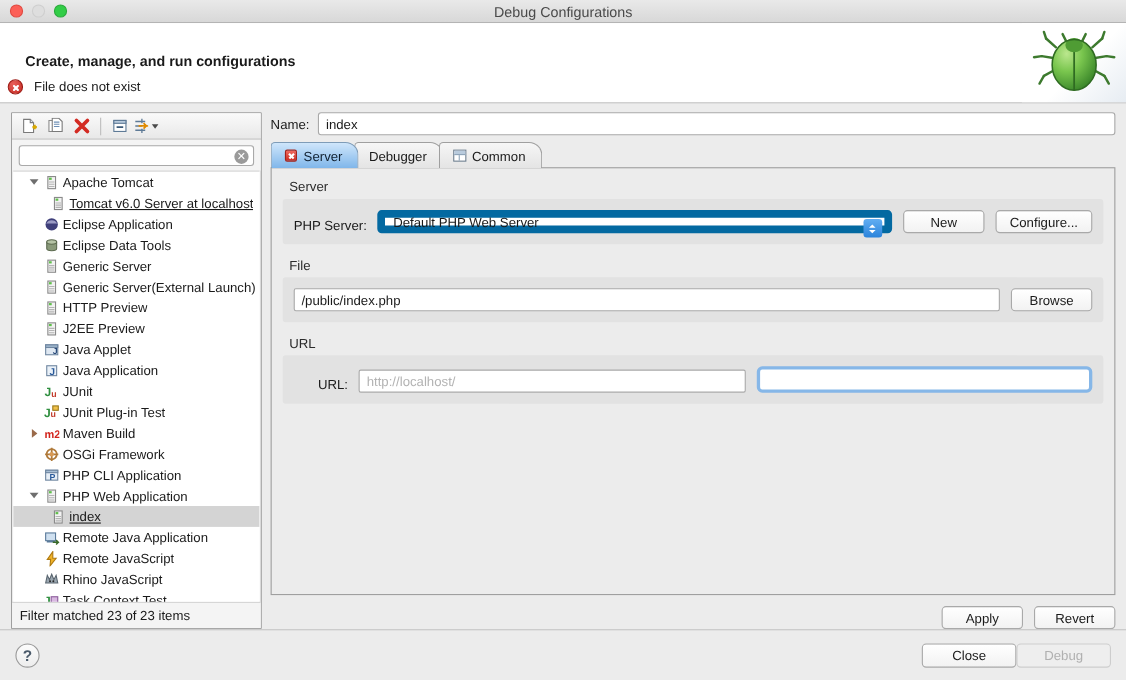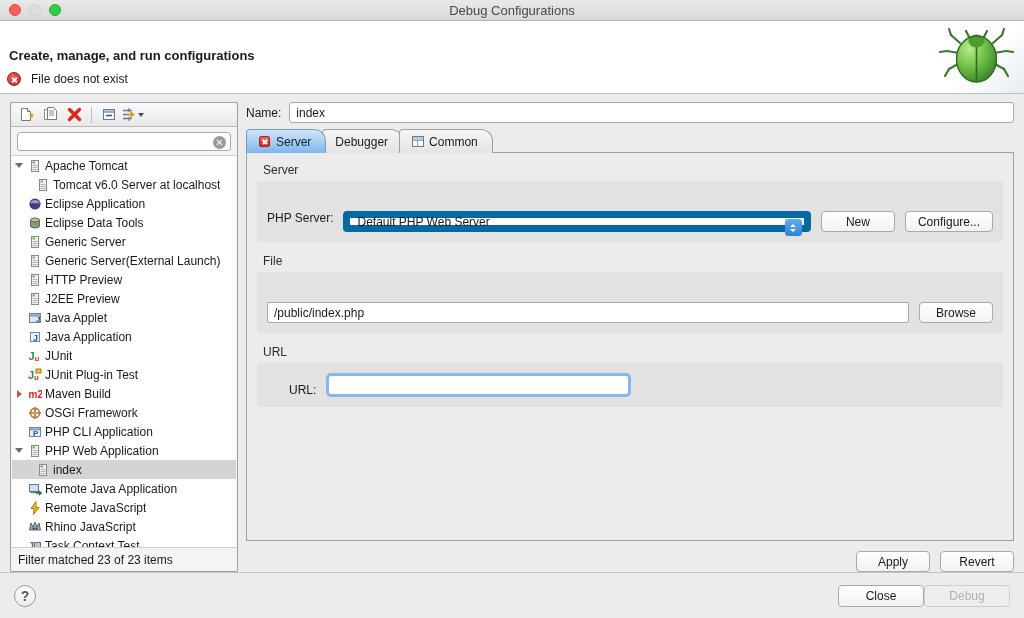--- a/index.html
+++ b/index.html
@@ -30,21 +30,21 @@
     position:absolute; left:0; right:0; text-align:center;
     font-size:13px; color:#4a4a4a; font-weight:400;
   }
 
   
   .header {
     flex:0 0 73px; background:#ffffff; position:relative;
     border-bottom:1px solid #bdbdbd; overflow:hidden;
   }
   .header-title {
-    position:absolute; left:9px; top:27px;
+    position:absolute; left:23px; top:27px;
     font-size:13px; font-weight:bold; color:#1a1a1a;
   }
   .header-msg {
     position:absolute; left:31px; top:51px;
     font-size:12px; color:#1a1a1a;
   }
   .err-icon {
     position:absolute; left:7px; top:51px;
     width:14px; height:14px; border-radius:50%;
     background:radial-gradient(circle at 35% 30%, #e8605a, #c42a22);
@@ -90,30 +90,30 @@
     position:absolute; right:4px; top:3px; width:13px; height:13px; border-radius:50%;
     background:#9a9a9a; color:#fff; font-size:10px; line-height:13px; text-align:center; cursor:pointer;
   }
 
   .tree {
     flex:1 1 auto; background:#fff; overflow:hidden; position:relative;
     border-top:1px solid #cfcfcf; margin:0 1px;
   }
   .tree-scroll { position:absolute; inset:0; overflow:hidden; }
   .row {
-    display:flex; align-items:center; height:19px; padding-left:0; white-space:nowrap;
+    display:flex; align-items:center; height:19px; padding-left:12px; white-space:nowrap;
     font-size:12px; cursor:default;
   }
   .row.selected { background:#d4d4d4; }
   .twisty { width:14px; flex:0 0 14px; display:flex; align-items:center; justify-content:center; }
   .tri-dn { width:0;height:0;border-left:4.5px solid transparent;border-right:4.5px solid transparent;border-top:5.5px solid #6e6e6e; }
   .tri-rt { width:0;height:0;border-top:4.5px solid transparent;border-bottom:4.5px solid transparent;border-left:5.5px solid #9a6a4a; }
   .ico { width:18px; flex:0 0 18px; display:flex; align-items:center; justify-content:center; margin-right:1px; }
   .lbl { overflow:hidden; }
-  .indent-1 { padding-left:8px; }
+  .indent-1 { padding-left:18px;text-decoration:underline; }
 
   .filter-status {
     flex:0 0 24px; display:flex; align-items:center; padding-left:7px;
     font-size:12px; color:#1a1a1a; background:#f4f4f4; border-top:1px solid #cfcfcf;
   }
 
   
   .right { flex:1 1 auto; display:flex; flex-direction:column; min-width:0; }
   .name-row { display:flex; align-items:center; gap:8px; margin-bottom:6px; }
   .name-label { font-size:12px; }
@@ -157,21 +157,21 @@
 
   .tabpanel {
     flex:1 1 auto; border:1px solid #9f9f9f; background:#ececec;
     margin-top:-1px; padding:10px 10px 0 10px; min-height:0; overflow:hidden;
   }
 
   .group { margin-bottom:12px; }
   .group-title { font-size:12px; color:#2b2b2b; padding:0 0 4px 6px; }
   .group-body { background:#e2e2e2; border-radius:3px; padding:10px 10px; }
 
-  .field-row { display:flex; align-items:flex-start; gap:10px;margin-top:20px; }
+  .field-row { display:flex; align-items:flex-end; gap:10px; }
   .field-label { font-size:12px; white-space:nowrap; }
   .select {
     position:relative; flex:1 1 auto; height:21px; background:#fff;
     border:7px solid #0369a1; border-radius:4px; display:flex; align-items:center;
     padding:0 28px 0 7px; font-size:12px; color:#1a1a1a;
   }
   .select-arrows {
     position:absolute; right:2px; top:1px; width:17px; height:17px;
     background:linear-gradient(#62aef2,#2a83db); border-radius:3px;
     display:flex; flex-direction:column; align-items:center; justify-content:center; gap:2px;
@@ -601,20 +601,21 @@
               <button class="btn">Browse</button>
             </div>
           </div>
         </div>
 
         <div class="group">
           <div class="group-title">URL</div>
           <div class="group-body">
             <div class="url-row">
               <span class="field-label">URL:</span>
+              <input class="text-input" placeholder="http://localhost/" style="">
               <span class="focus-wrap">
                 <input value="" style="">
               </span>
             </div>
           </div>
         </div>
 
       </div>
 
       <div class="apply-row">

